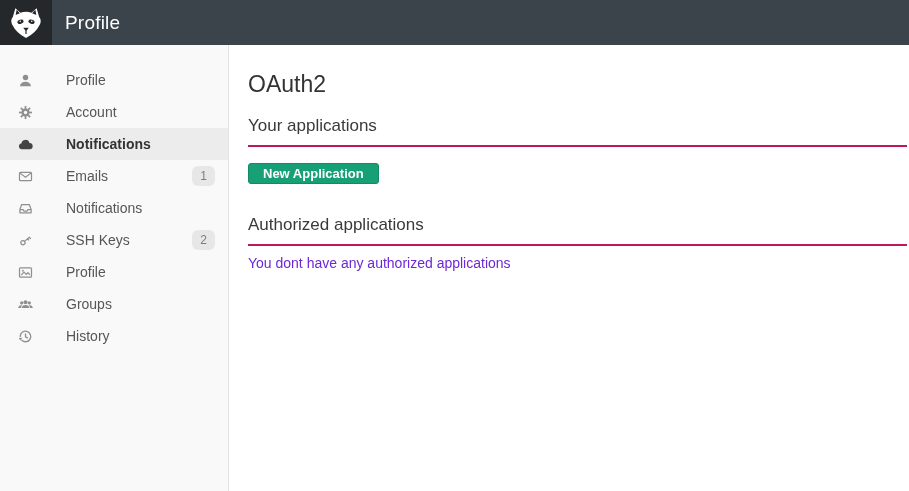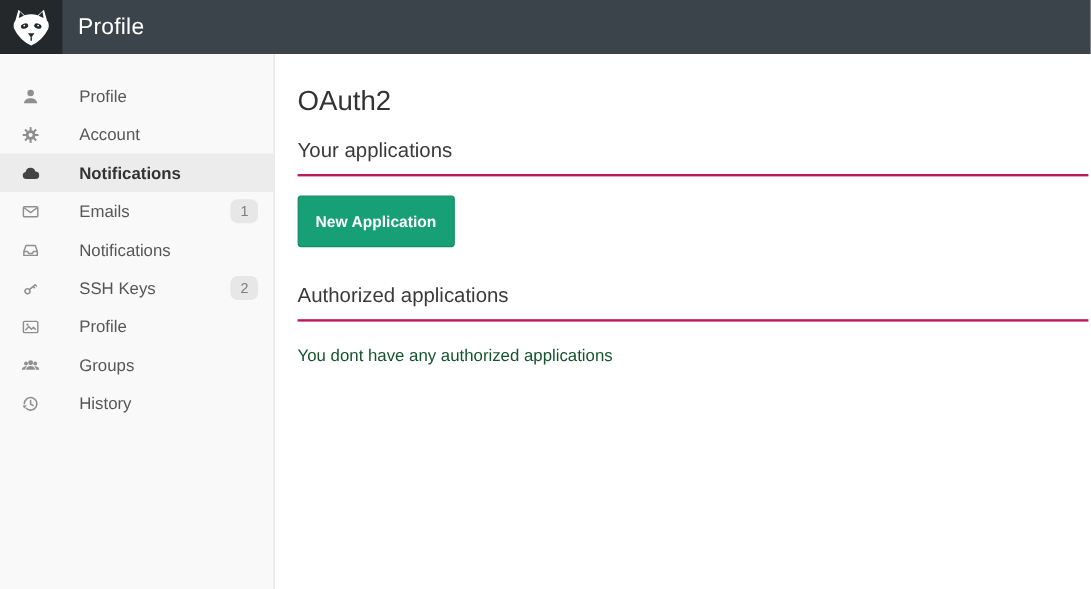--- a/index.html
+++ b/index.html
@@ -103,28 +103,28 @@
   .section-heading.second { margin-top: 31px; }
   .btn-create {
     display: inline-block;
     margin-top: 16px;
     background: #17a076;
     border: 1px solid #128a64;
     color: #fff;
     font-family: "Liberation Sans", sans-serif;
     font-size: 13px;
     font-weight: bold;
-    padding: 13px 14px;
+    padding: 2px 14px;
     border-radius: 3px;
     cursor: pointer;
   }
   .empty-text {
-    margin-top: 20px;
+    margin-top: 9px;
     font-size: 14px;
-    color: #14532d;
+    color: #6d28d9;
   }
 
   svg { display: block; }
 </style>
 </head>
 <body>
 
 <header class="topbar">
   <div class="logo-box">
     <svg width="34" height="34" viewBox="0 0 40 40">

